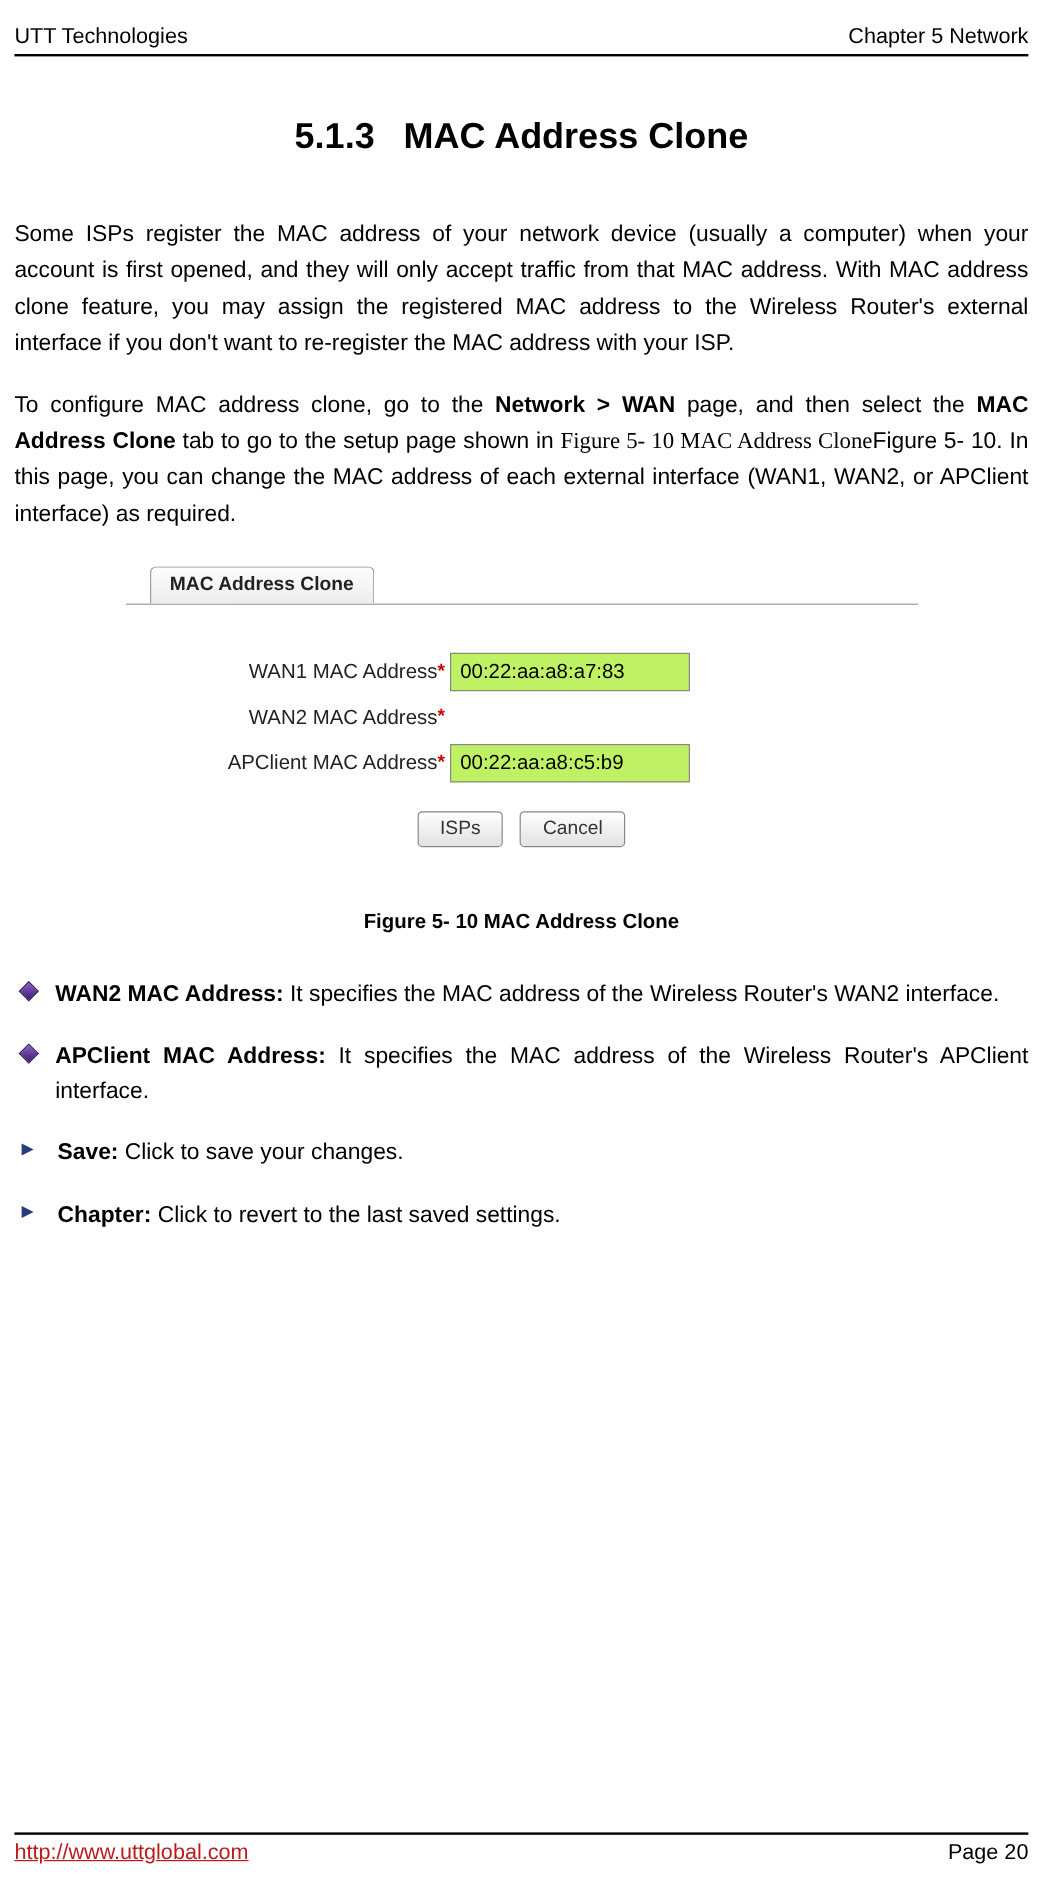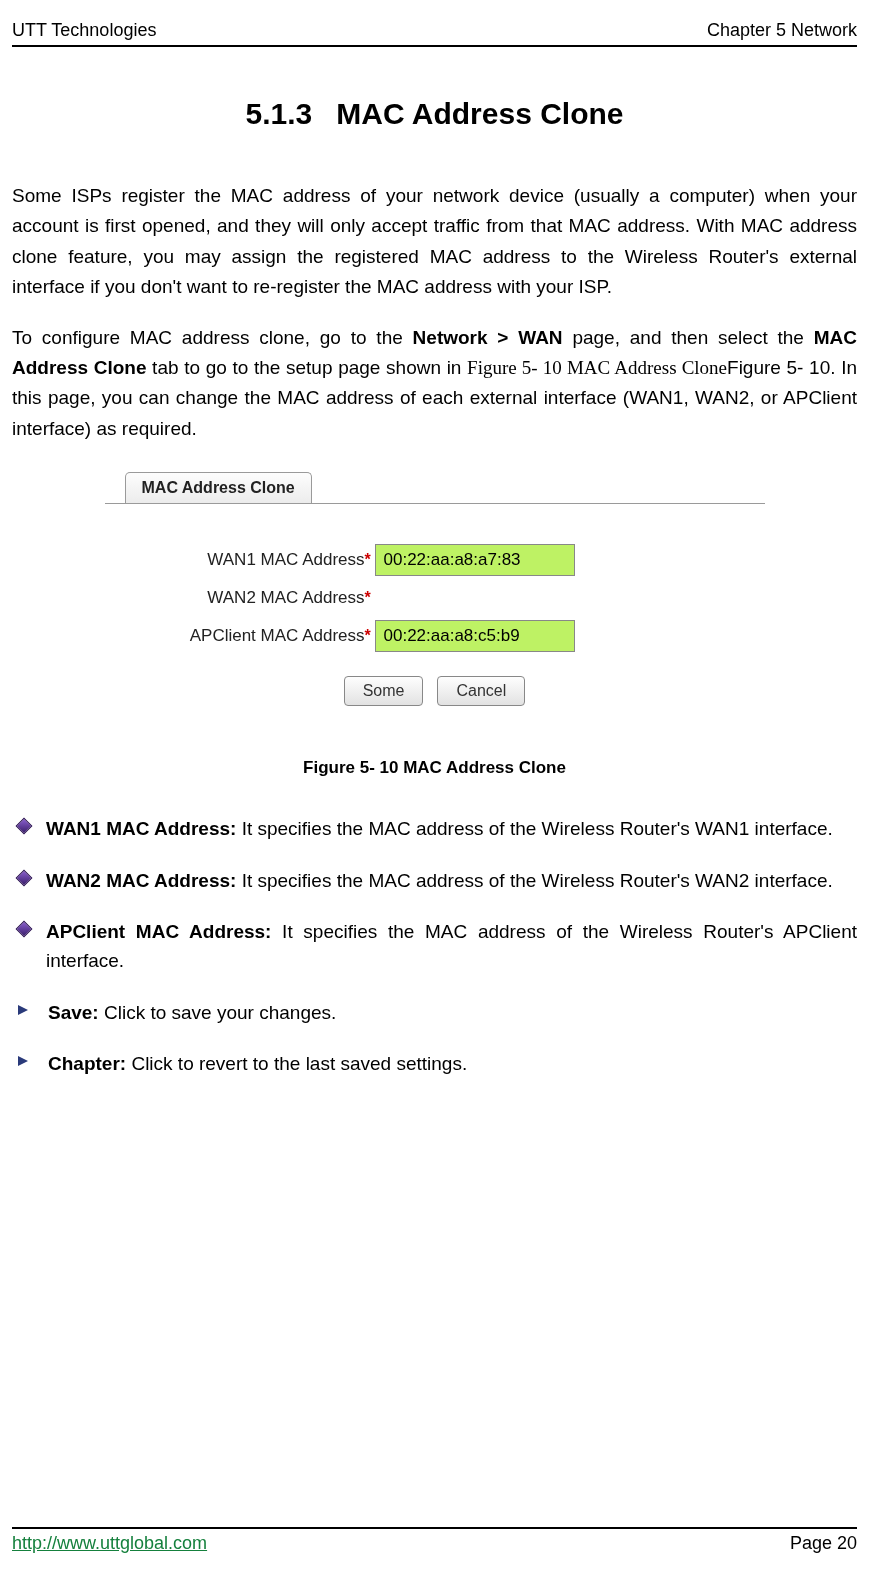--- a/index.html
+++ b/index.html
@@ -167,21 +167,21 @@
       bottom: 20px;
       left: 12px;
       right: 12px;
       display: flex;
       justify-content: space-between;
       font-size: 18px;
       border-top: 2px solid #000;
       padding-top: 4px;
     }
     .footer-link {
-      color: #15803d;
+      color: #b91c1c;
       text-decoration: underline;
     }
   </style>
 </head>
 <body>
 
 <div class="header-row">
   <span>UTT Technologies</span>
   <span>Chapter 5 Network</span>
 </div>
@@ -213,35 +213,29 @@
       <span class="req">*</span>
     </div>
 
     <div class="form-row">
       <span class="form-label">APClient MAC Address</span>
       <span class="req">*</span>
       <input class="form-input" value="00:22:aa:a8:c5:b9" style="">
     </div>
 
     <div class="button-row">
-      <button class="btn">Some</button>
+      <button class="btn">ISPs</button>
       <button class="btn">Cancel</button>
     </div>
   </div>
 </div>
 
 <div class="figure-caption">Figure 5- 10 MAC Address Clone</div>
 
 <ul class="bullet-list">
-  <li class="bullet-item">
-    <span class="diamond-bullet diamond-filled"></span>
-    <span class="bullet-text">
-      <span class="bold">WAN1 MAC Address:</span><span> It specifies the MAC address of the Wireless Router's WAN1 interface.</span>
-    </span>
-  </li>
   <li class="bullet-item">
     <span class="diamond-bullet diamond-filled"></span>
     <span class="bullet-text">
       <span class="bold">WAN2 MAC Address:</span><span> It specifies the MAC address of the Wireless Router's WAN2 interface.</span>
     </span>
   </li>
   <li class="bullet-item">
     <span class="diamond-bullet diamond-filled"></span>
     <span class="bullet-text">
       <span class="bold">APClient MAC Address:</span><span> It specifies the MAC address of the Wireless Router's APClient interface.</span>

